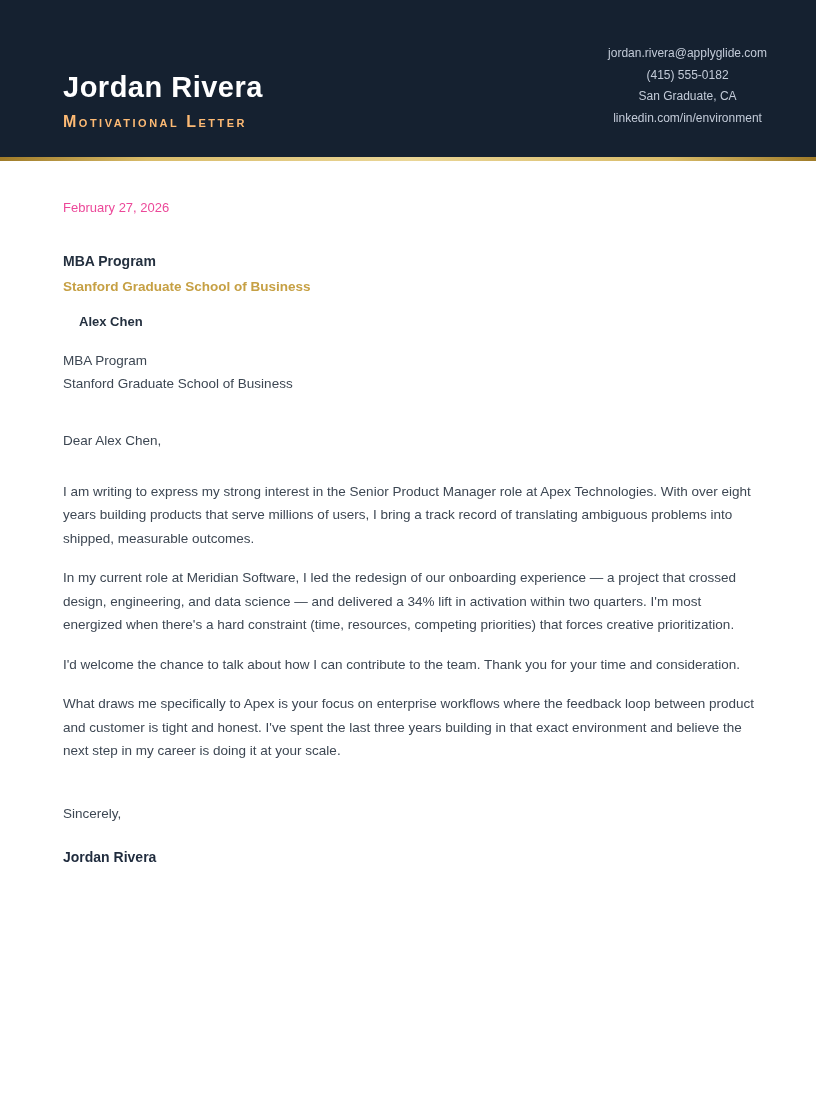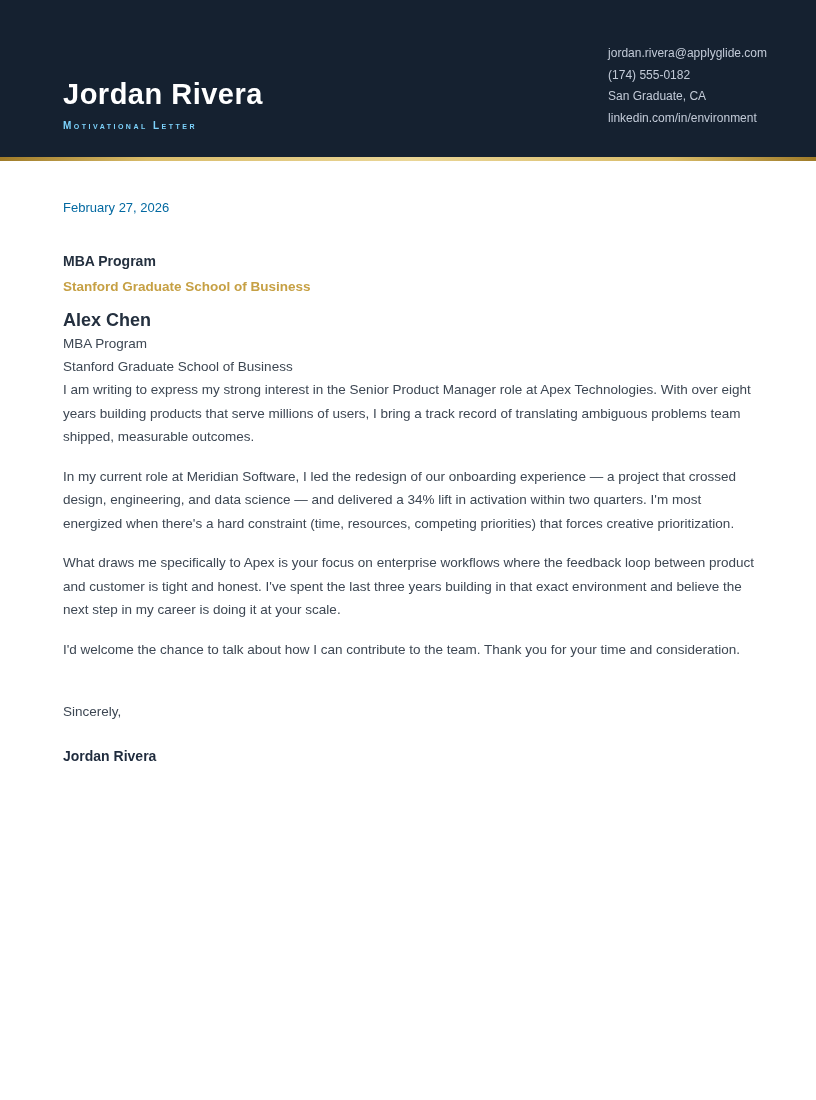--- a/index.html
+++ b/index.html
@@ -29,67 +29,67 @@
   .header-left { max-width: 420px; }
   .doc-name {
     color: #ffffff;
     font-size: 29px;
     font-weight: 700;
     letter-spacing: 0.5px;
     margin: 0;
     line-height: 1.1;
   }
   .doc-subtitle {
-    color: #7dd3fc;
+    color: #fdba74;
     font-variant: small-caps;
     font-weight: 700;
-    font-size: 10px;
+    font-size: 16px;
     letter-spacing: 2.5px;
     margin-top: 9px;
   }
   .header-right {
-    text-align: left;
+    text-align: center;
     color: #c3cbd8;
     font-size: 12px;
     line-height: 21.5px;
     padding-bottom: 2px;
   }
   .gold-divider {
     height: 4px;
     background: linear-gradient(90deg, #9f7b28 0%, #d9bc6a 18%, #ead697 50%, #d9bc6a 82%, #9f7b28 100%);
   }
 
   
   .letter {
     padding: 39px 54px 0 63px;
     color: #3d4753;
     font-size: 13.5px;
   }
   .date {
-    color: #0369a1;
+    color: #ec4899;
     font-size: 13px;
     margin: 0 0 38px 0;
   }
   .recipient-program {
     color: #24303f;
     font-weight: 700;
     font-size: 14px;
     margin: 0 0 10px 0;
   }
   .recipient-school {
     color: #c6a044;
     font-weight: 700;
     font-size: 13.5px;
     margin: 0 0 15px 0;
   }
   .contact-name {
     color: #24303f;
     font-weight: 700;
-    font-size: 18px;
-    margin: 0;
+    font-size: 13px;
+    margin: 16px;
     line-height: 23px;
   }
   .contact-line {
     margin: 0;
     line-height: 23px;
   }
   .salutation {
     margin: 34px 0 27px 0;
     line-height: 23.5px;
   }
@@ -114,41 +114,42 @@
 
 <div class="page">
 
   <div class="header">
     <div class="header-left">
       <h1 class="doc-name">Jordan Rivera</h1>
       <div class="doc-subtitle">Motivational Letter</div>
     </div>
     <div class="header-right">
       <div>jordan.rivera@applyglide.com</div>
-      <div>(174) 555-0182</div>
+      <div>(415) 555-0182</div>
       <div>San Graduate, CA</div>
       <div>linkedin.com/in/environment</div>
     </div>
   </div>
   <div class="gold-divider"></div>
 
   <div class="letter">
     <p class="date">February 27, 2026</p>
 
     <div>
       <p class="recipient-program">MBA Program</p>
       <p class="recipient-school">Stanford Graduate School of Business</p>
       <p class="contact-name">Alex Chen</p>
       <p class="contact-line">MBA Program</p>
       <p class="contact-line">Stanford Graduate School of Business</p>
     </div>
 
+    <p class="salutation">Dear Alex Chen,</p>
 
-    <p class="para">I am writing to express my strong interest in the Senior Product Manager role at Apex Technologies. With over eight years building products that serve millions of users, I bring a track record of translating ambiguous problems team shipped, measurable outcomes.</p>
+    <p class="para">I am writing to express my strong interest in the Senior Product Manager role at Apex Technologies. With over eight years building products that serve millions of users, I bring a track record of translating ambiguous problems into shipped, measurable outcomes.</p>
     <p class="para">In my current role at Meridian Software, I led the redesign of our onboarding experience — a project that crossed design, engineering, and data science — and delivered a 34% lift in activation within two quarters. I'm most energized when there's a hard constraint (time, resources, competing priorities) that forces creative prioritization.</p>
+    <p class="para">I'd welcome the chance to talk about how I can contribute to the team. Thank you for your time and consideration.</p>
     <p class="para">What draws me specifically to Apex is your focus on enterprise workflows where the feedback loop between product and customer is tight and honest. I've spent the last three years building in that exact environment and believe the next step in my career is doing it at your scale.</p>
-    <p class="para">I'd welcome the chance to talk about how I can contribute to the team. Thank you for your time and consideration.</p>
 
     <p class="closing">Sincerely,</p>
     <p class="signature">Jordan Rivera</p>
   </div>
 
 </div>
 
 </body></html>

